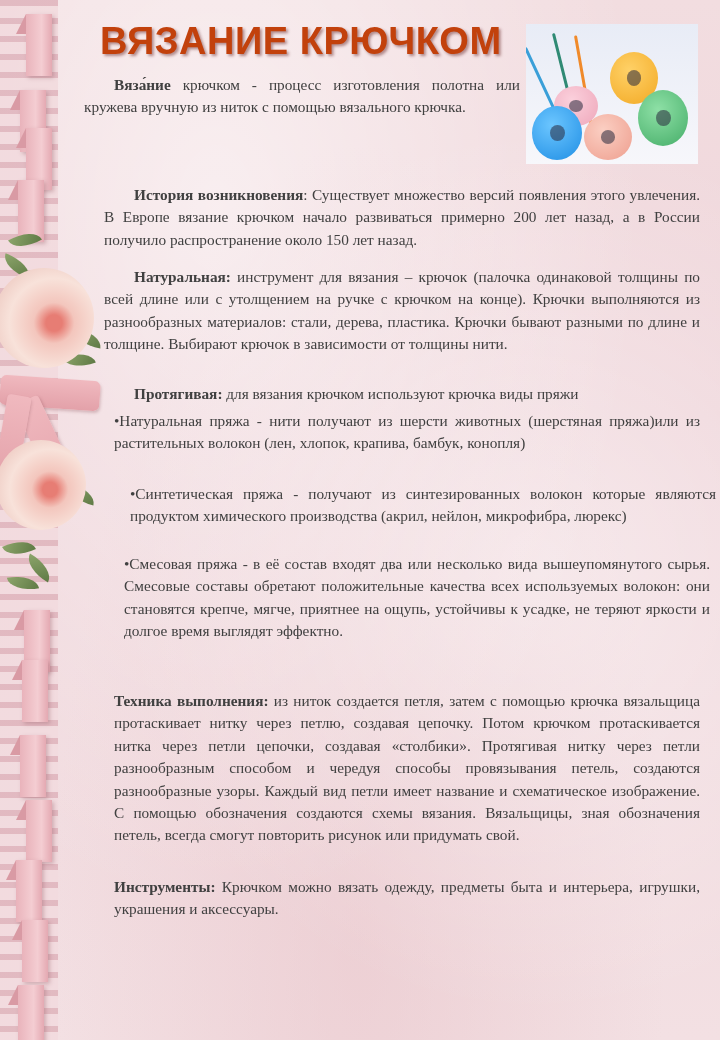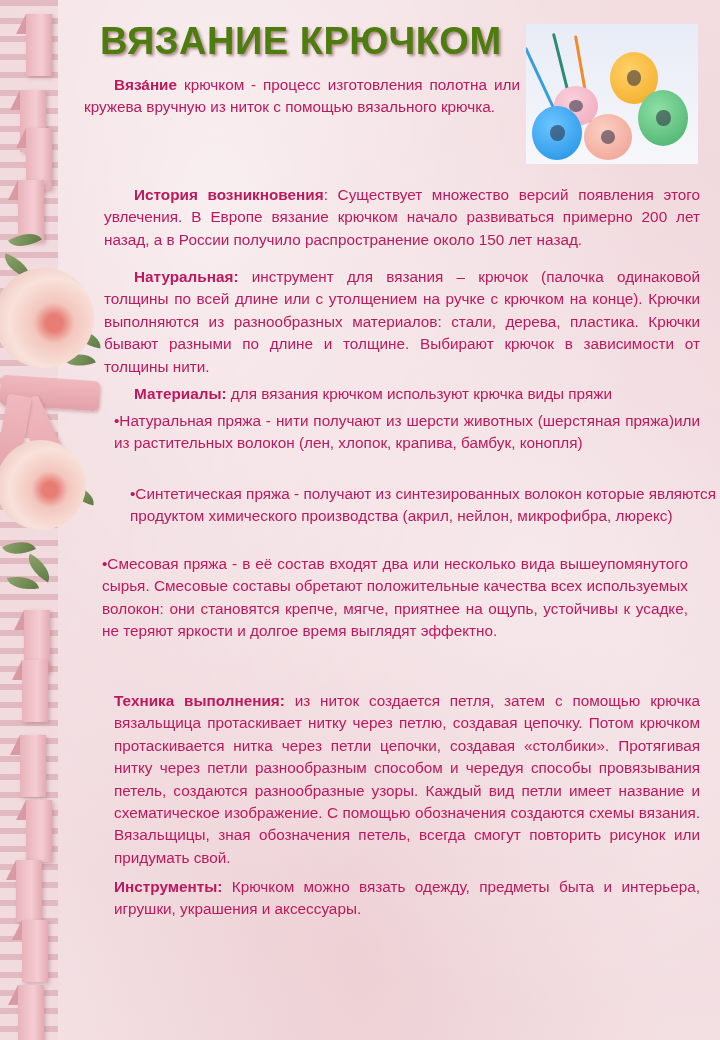--- a/index.html
+++ b/index.html
@@ -42,39 +42,39 @@
       background: linear-gradient(135deg, #8da56b, #5f7a45);
     }
     .bow {
       position: absolute; background: linear-gradient(180deg, #f0b9bf, #e3a1a9);
       box-shadow: 1px 2px 3px rgba(140,80,90,0.3);
     }
 
     .title {
       position: absolute; left: 100px; top: 20px;
       font-family: "Liberation Sans", sans-serif; font-weight: bold;
-      font-size: 38px; color: #4d7c0f; letter-spacing: 0.5px;
+      font-size: 38px; color: #c2410c; letter-spacing: 0.5px;
       text-shadow: 2px 2px 3px rgba(90,20,20,0.45);
       margin: 0;
     }
     .photo {
       position: absolute; left: 526px; top: 24px; width: 172px; height: 140px;
       background: linear-gradient(180deg, #e8ecf6 0%, #f7f7fb 100%);
       overflow: hidden;
     }
     .ball { position: absolute; border-radius: 50%; }
     .ball::after {
       content: ""; position: absolute; left: 35%; top: 35%; width: 30%; height: 30%;
       border-radius: 50%; background: rgba(40,40,60,0.55);
     }
     .hook { position: absolute; width: 3px; border-radius: 2px; transform-origin: bottom center; }
 
     .text {
-      position: absolute; color: #be185d; font-size: 15.3px; line-height: 22.4px;
-      text-align: justify; margin: 0;
+      position: absolute; color: #404040; font-size: 15.3px; line-height: 22.4px;
+      text-align: justify; margin: 0; font-family: Liberation Serif, serif;
     }
     .text b { font-weight: bold; }
     .indent { text-indent: 30px; }
   </style>
 </head>
 <body>
 
 <div class="page"></div>
 
 <div class="border-strip"></div>
@@ -126,26 +126,26 @@
 
 <p class="text indent" style="left:104px;top:172px;width:596px;margin-top:12px;">
   <b>История возникновения</b><span>:</span><span> Существует множество версий появления этого увлечения. В  Европе вязание крючком начало развиваться примерно 200 лет назад,  а в России получило распространение около 150 лет назад.</span>
 </p>
 
 <p class="text indent" style="left:104px;top:266px;width:596px;">
   <b>Натуральная:</b><span> инструмент для вязания – крючок (палочка одинаковой толщины по всей длине или с утолщением на ручке с крючком на конце). Крючки выполняются из разнообразных материалов: стали, дерева, пластика. Крючки бывают разными по длине и толщине. Выбирают крючок в зависимости от толщины нити.</span>
 </p>
 
 <p class="text indent" style="left:104px;top:383px;width:596px;">
-  <b>Материалы:</b><span> для вязания крючком используют крючка виды пряжи</span>
+  <b>Протягивая:</b><span> для вязания крючком используют крючка виды пряжи</span>
 </p>
 
 <p class="text" style="left:114px;top:410px;width:586px;">•Натуральная пряжа - нити получают из шерсти животных (шерстяная пряжа)или из растительных волокон (лен, хлопок, крапива, бамбук, конопля)</p>
 <p class="text" style="left:130px;top:483px;width:586px;">•Синтетическая пряжа - получают из синтезированных волокон которые являются продуктом химического производства (акрил, нейлон, микрофибра, люрекс)</p>
-<p class="text" style="left:102px;top:553px;width:586px;">•Смесовая пряжа - в её состав входят два или несколько вида вышеупомянутого сырья. Смесовые составы обретают положительные качества всех используемых волокон: они становятся крепче, мягче, приятнее на ощупь, устойчивы к усадке, не теряют яркости и долгое время выглядят эффектно.</p>
+<p class="text" style="left:124px;top:553px;width:586px;">•Смесовая пряжа - в её состав входят два или несколько вида вышеупомянутого сырья. Смесовые составы обретают положительные качества всех используемых волокон: они становятся крепче, мягче, приятнее на ощупь, устойчивы к усадке, не теряют яркости и долгое время выглядят эффектно.</p>
 
 <p class="text" style="left:114px;top:690px;width:586px;">
   <b>Техника выполнения:</b><span> из ниток создается петля, затем с помощью крючка вязальщица протаскивает нитку через петлю, создавая цепочку. Потом крючком протаскивается нитка через петли цепочки, создавая «столбики». Протягивая нитку через петли разнообразным способом и чередуя способы провязывания петель, создаются разнообразные узоры. Каждый вид петли имеет название и схематическое изображение. С помощью обозначения создаются схемы вязания. Вязальщицы, зная обозначения петель, всегда смогут повторить рисунок или придумать свой.</span>
 </p>
 
 <p class="text" style="left:114px;top:876px;width:586px;">
   <b>Инструменты:</b><span> Крючком можно вязать одежду, предметы быта и интерьера, игрушки, украшения и аксессуары.</span>
 </p>
 
 </body></html>

